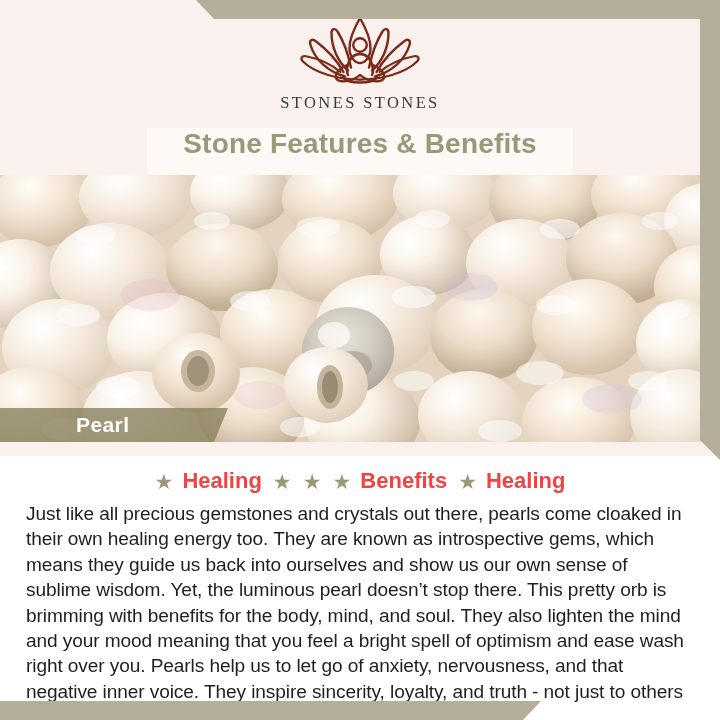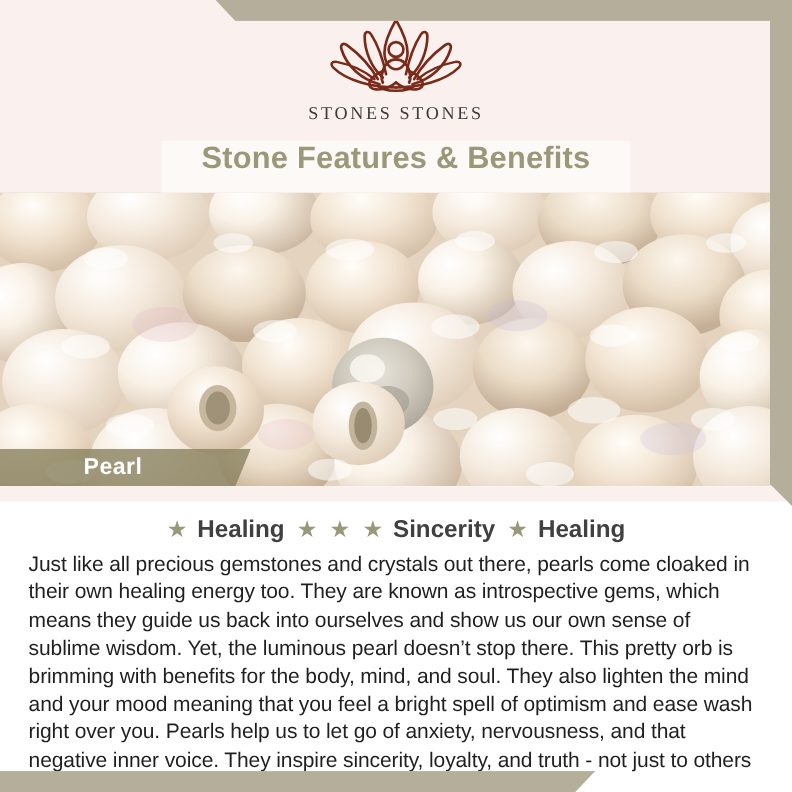--- a/index.html
+++ b/index.html
@@ -123,21 +123,21 @@
     justify-content:center;
     gap:11px;
     color:#9a9878;
   }
   .benefit-item { display:flex; align-items:center; gap:9px; }
   .star { font-size:21px; line-height:1; color:#9a9878; }
   .benefit-label {
     font-family:"Liberation Sans Narrow","Liberation Sans",sans-serif;
     font-weight:bold;
     font-size:22px;
-    color:#404040;
+    color:#ef4444;
     white-space:nowrap;
   }
 
   .body-copy {
     position:relative;
     margin-top:7px;
     font-family:"Liberation Sans Narrow","Liberation Sans",sans-serif;
     font-size:19.1px;
     line-height:25.4px;
     color:#1f1f1f;
@@ -317,21 +317,21 @@
       <span class="benefit-label">Healing</span>
     </div>
     <div class="benefit-item">
       <span class="star">★</span>
     </div>
     <div class="benefit-item">
       <span class="star">★</span>
     </div>
     <div class="benefit-item">
       <span class="star">★</span>
-      <span class="benefit-label">Sincerity</span>
+      <span class="benefit-label">Benefits</span>
     </div>
     <div class="benefit-item">
       <span class="star">★</span>
       <span class="benefit-label">Healing</span>
     </div>
   </div>
 
   <p class="body-copy">Just like all precious gemstones and crystals out there, pearls come cloaked in their own healing energy too. They are known as introspective gems, which means they guide us back into ourselves and show us our own sense of sublime wisdom. Yet, the luminous pearl doesn’t stop there. This pretty orb is brimming with benefits for the body, mind, and soul. They also lighten the mind and your mood meaning that you feel a bright spell of optimism and ease wash right over you. Pearls help us to let go of anxiety, nervousness, and that negative inner voice. They inspire sincerity, loyalty, and truth - not just to others but most importantly, to ourselves.</p>
 </div>
 

